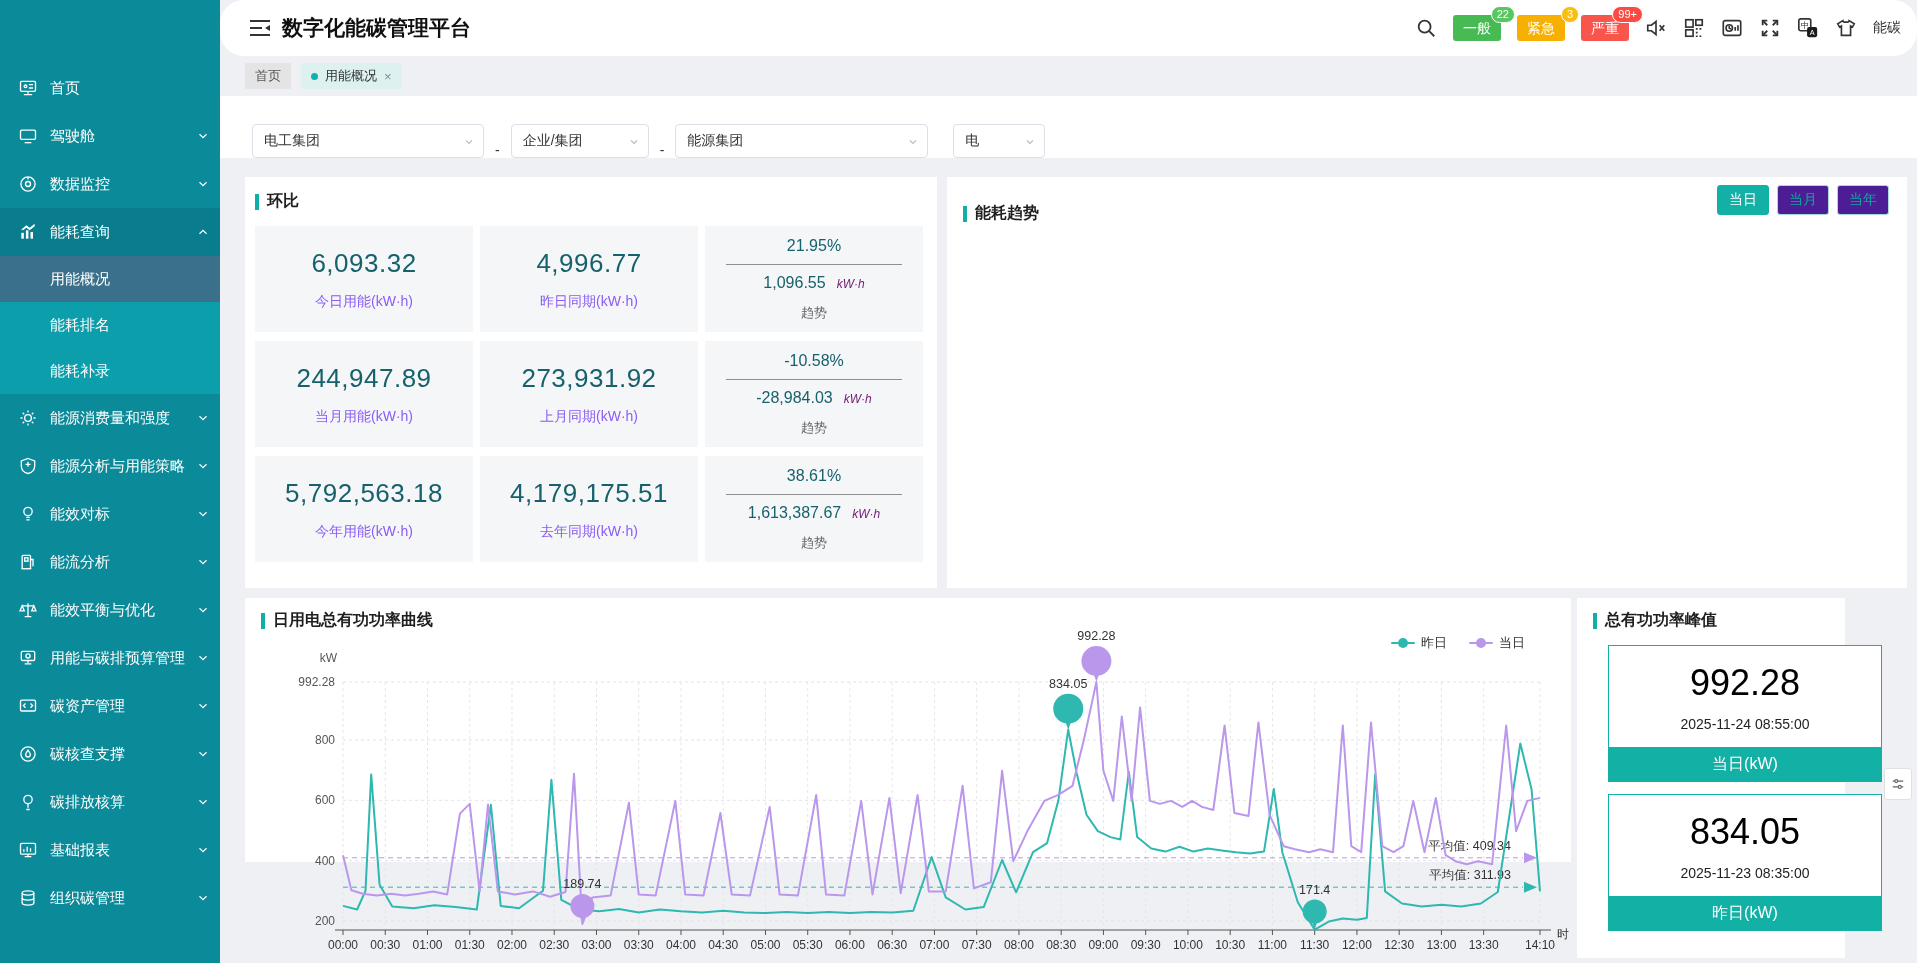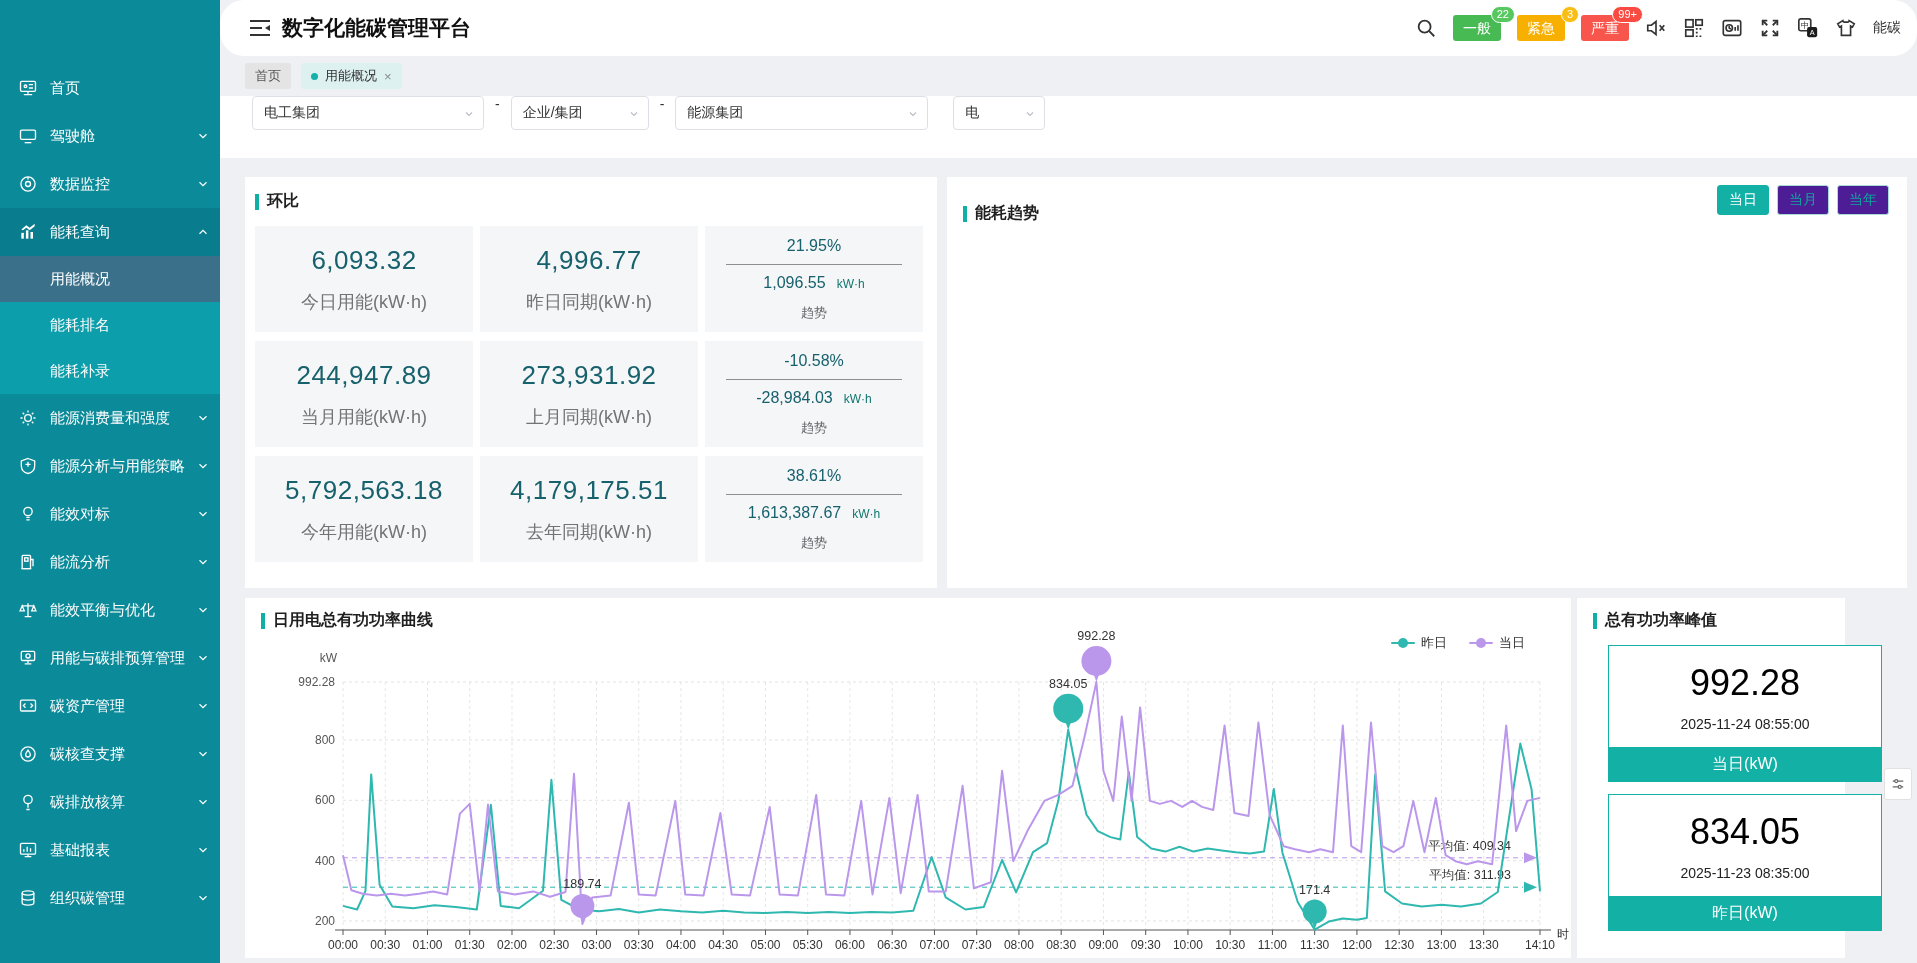--- a/index.html
+++ b/index.html
@@ -33,50 +33,50 @@
 
   
   .crumb-bar { position:absolute; left:220px; top:56px; width:1697px; height:40px; background:#eef0f4; display:flex; align-items:center; padding-left:25px; gap:10px; }
   .tab { height:26px; display:flex; align-items:center; padding:0 10px; font-size:13px; cursor:pointer; border-radius:2px; }
   .tab-home { background:#e4e4e4; color:#555; }
   .tab-active { background:#ddf2f0; color:#333; gap:7px; }
   .tab-dot { width:7px; height:7px; border-radius:50%; background:#13B1A7; }
   .tab-x { color:#8a8a8a; font-size:13px; cursor:pointer; }
 
   
-  .filter-bar { position:absolute; left:220px; top:96px; width:1697px; height:62px; background:#fff; display:flex; align-items:flex-start; padding-left:32px; gap:11px; }
+  .filter-bar { position:absolute; left:220px; top:96px; width:1697px; height:62px; background:#fff; display:flex; align-items:flex-end; padding-left:32px; gap:11px; }
   .sel { position:relative; height:34px; border:1px solid #dcdfe6; border-radius:4px; display:flex; align-items:center; padding:0 26px 0 11px; font-size:14px; color:#333; background:#fff; cursor:pointer; }
   .sel .sc { position:absolute; right:8px; top:11px; }
   .sep { color:#333; font-size:14px; }
 
   
   .card { position:absolute; background:#fff; }
   .c-title { display:flex; align-items:center; font-size:16px; font-weight:700; color:#1f1f1f; }
   .c-title::before { content:""; width:4px; height:16px; background:#10AFA6; margin-right:8px; }
 
   
   .card-huanbi { left:245px; top:177px; width:692px; height:411px; padding:14px 10px 0 10px; }
   .hb-grid { margin-top:14px; display:grid; grid-template-columns:repeat(3,218px); grid-auto-rows:106px; gap:9px 7px; }
   .hb-cell { background:#f5f6f7; display:flex; flex-direction:column; align-items:center; justify-content:center; }
   .hb-val { font-size:26px; color:#17616D; letter-spacing:.5px; }
-  .hb-lab { font-size:18px; color:#737373; margin-top:14px; }
+  .hb-lab { font-size:14px; color:#8b5cf6; margin-top:14px; }
   .hb-pct { font-size:16px; color:#17616D; }
   .hb-rule { width:176px; border-top:1px solid #8f8f8f; margin:9px 0; }
   .hb-delta { font-size:16px; color:#17616D; }
-  .hb-unit { font-size:12px; color:#0f766e; margin-left:11px; }
+  .hb-unit { font-size:12px; color:#701a75; margin-left:11px;font-style:italic; }
   .hb-cap { font-size:13px; color:#5f6368; margin-top:12px; }
 
   
   .card-trend { left:947px; top:177px; width:960px; height:411px; padding:26px 18px 0 16px; }
   .t-btns { position:absolute; right:18px; top:8px; display:flex; gap:8px; }
   .tbtn { width:52px; height:30px; border:1px solid #a8dcd8; background:#4c1d95; color:#0FA89E; font-size:14px; border-radius:3px; cursor:pointer; }
   .tbtn.active { background:#13B0A6; border-color:#13B0A6; color:#fff; }
 
   
-  .card-curve { left:245px; top:598px; width:1326px; height:360px; padding:12px 0 0 16px; }
+  .card-curve { left:245px; top:598px; width:1326px; height:264px; padding:12px 0 0 16px; }
   .legend { position:absolute; right:46px; top:36px; display:flex; gap:22px; align-items:center; }
   .legend-item { display:flex; align-items:center; gap:6px; font-size:13px; color:#333; cursor:pointer; }
   .lg-mark { position:relative; width:24px; height:10px; }
   .lg-line { position:absolute; left:0; top:4px; width:24px; height:2px; border-radius:1px; }
   .lg-dot { position:absolute; left:7px; top:0; width:10px; height:10px; border-radius:50%; }
   #curve-svg { position:absolute; left:0; top:30px; }
 
   
   .card-peak { left:1577px; top:598px; width:268px; height:360px; padding:12px 0 0 16px; }
   .pcard { position:absolute; left:31px; width:274px; height:137px; border:1px solid #13B0A6; background:#fff; }

